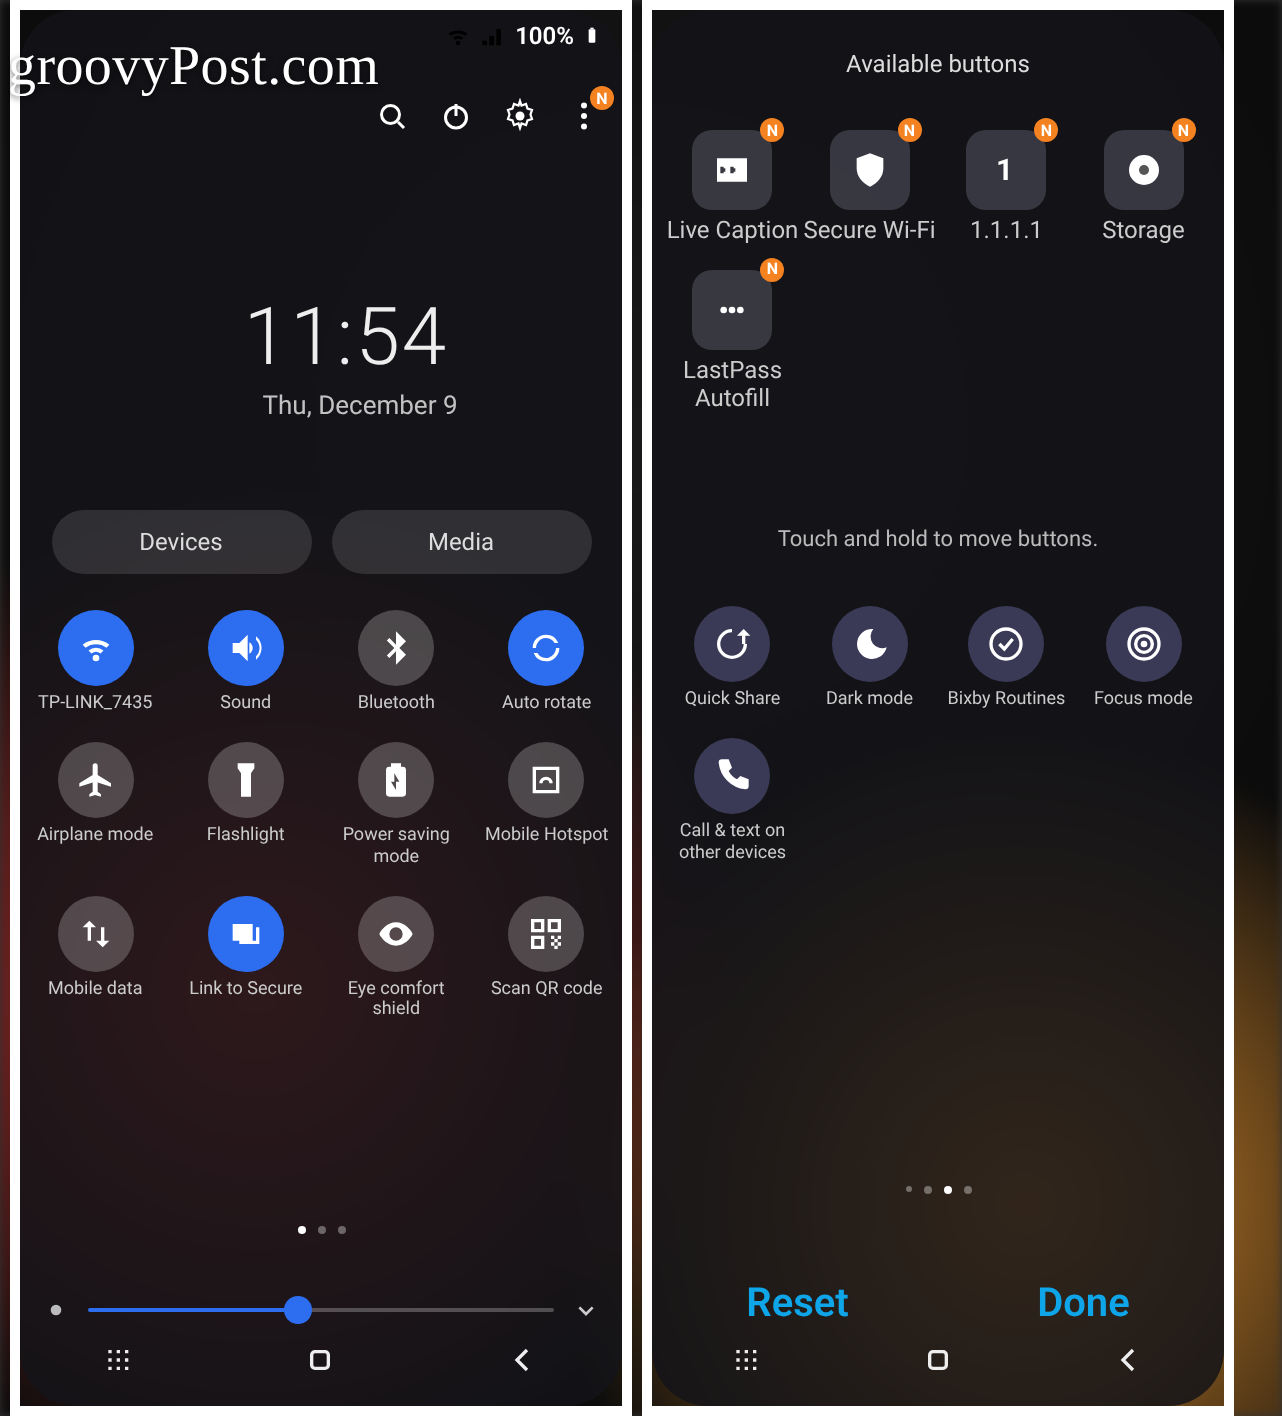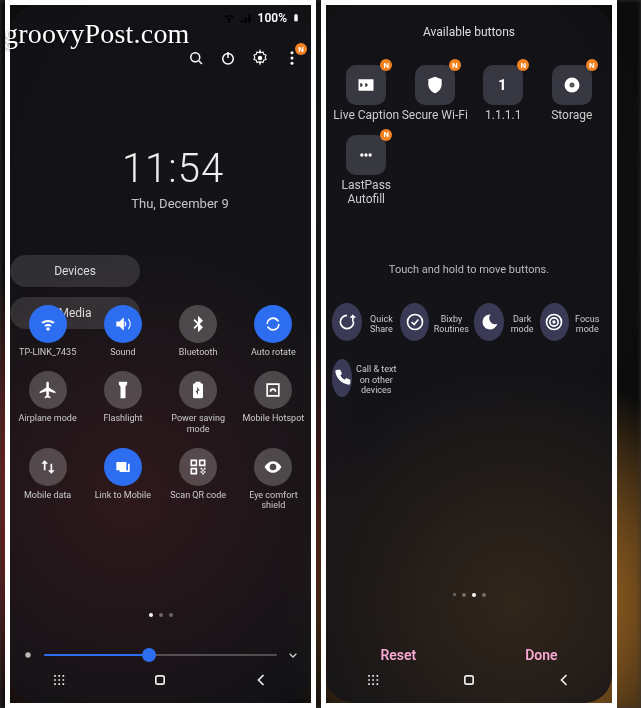--- a/index.html
+++ b/index.html
@@ -19,21 +19,21 @@
   
   .status-bar { position: absolute; top: 6px; right: 10px; display: flex; align-items: center; gap: 4px; color: #fff; font-size: 12px; font-weight: 600; }
   .icon-row { position: absolute; top: 44px; right: 10px; display: flex; align-items: center; gap: 14px; }
   .icon-row svg { width: 18px; height: 18px; fill: #fff; }
   .icon-row .more { position: relative; }
   .badge-n { position: absolute; top: -6px; right: -6px; width: 12px; height: 12px; border-radius: 50%; background: #f58220; color: #fff; font-size: 8px; font-weight: 700; display: flex; align-items: center; justify-content: center; }
   .clock-block { position: absolute; top: 140px; width: 100%; text-align: center; color: #eee; }
   .clock-time { font-size: 40px; font-weight: 300; letter-spacing: 1px; margin-left: 25px; }
   .clock-date { font-size: 13px; margin-top: 4px; opacity: .8; padding-left: 39px; }
 
-  .pill-row { position: absolute; top: 250px; left: 0; right: 0; display: flex; justify-content: center; gap: 10px; flex-direction: column; }
+  .pill-row { position: absolute; top: 250px; left: 0; right: 0; display: flex; justify-content: center; gap: 10px; }
   .pill { width: 130px; height: 32px; border-radius: 16px; background: rgba(255,255,255,0.12); display: flex; align-items: center; justify-content: center; font-size: 12px; color: #ddd; cursor: pointer; }
 
   .qs-grid { position: absolute; top: 300px; left: 0; right: 0; display: grid; grid-template-columns: repeat(4, 1fr); gap: 14px 0; padding: 0 0; }
   .qs-item { display: flex; flex-direction: column; align-items: center; cursor: pointer; }
   .qs-circle { width: 38px; height: 38px; border-radius: 50%; display: flex; align-items: center; justify-content: center; margin-bottom: 4px; }
   .qs-circle.on  { background: #2d6ef0; }
   .qs-circle.off { background: rgba(255,255,255,0.22); }
   .qs-circle svg { width: 20px; height: 20px; fill: #fff; }
   .qs-label { font-size: 9px; color: #ccc; text-align: center; line-height: 1.15; max-width: 68px; }
 
@@ -54,30 +54,30 @@
   .section-title { position: absolute; top: 20px; left: 0; right: 0; text-align: center; font-size: 12px; color: #ddd; }
   .available-grid { position: absolute; top: 60px; left: 0; right: 0; display: grid; grid-template-columns: repeat(4, 1fr); gap: 12px 0; padding: 0 6px; }
   .av-item { display: flex; flex-direction: column; align-items: center; cursor: grab; }
   .av-square { position: relative; width: 40px; height: 40px; border-radius: 10px; background: rgba(60,60,70,0.9); display: flex; align-items: center; justify-content: center; margin-bottom: 4px; }
   .av-square svg { width: 20px; height: 20px; fill: #fff; }
   .av-label { font-size: 12px; color: #ccc; text-align: center; line-height: 1.15; max-width: 68px; }
 
   .hint { position: absolute; top: 258px; left: 0; right: 0; text-align: center; font-size: 11px; color: #bbb; }
 
   .edit-grid { position: absolute; top: 298px; left: 0; right: 0; display: grid; grid-template-columns: repeat(4, 1fr); gap: 14px 0; padding: 0 6px; }
-  .edit-item { display: flex; flex-direction: row; align-items: center; cursor: grab; justify-content: flex-end; }
+  .edit-item { display: flex; flex-direction: column; align-items: center; cursor: grab; justify-content: flex-end; }
   .edit-circle { width: 38px; height: 38px; border-radius: 50%; background: #3a3a56; display: flex; align-items: center; justify-content: center; margin-bottom: 4px; }
   .edit-circle svg { width: 20px; height: 20px; fill: #fff; }
   .edit-label { font-size: 9px; color: #ccc; text-align: center; line-height: 1.15; max-width: 68px; }
 
   .right .pager-dots { top: 588px; }
   .right .pager-dots span:first-child { width: 3px; height: 3px; }
 
   .edit-footer { position: absolute; bottom: 40px; left: 0; right: 0; display: flex; justify-content: space-around; }
-  .edit-footer span { font-size: 14px; font-weight: 600; color: #f9a8d4; cursor: pointer; }
+  .edit-footer span { font-size: 20px; font-weight: 600; color: #0ea5e9; cursor: pointer; }
 </style>
 </head>
 <body>
 <div class="bg"></div>
 <div class="watermark">groovyPost.com</div>
 
 <svg width="0" height="0" style="position:absolute">
   <defs>
     <g id="i-wifi">
         <path d="M12 20a2 2 0 100-4 2 2 0 000 4zm-4.5-6.5a7 7 0 019 0l-1.8 1.8a4.5 4.5 0 00-5.4 0zM4 10a13 13 0 0116 0l-1.8 1.8a10.5 10.5 0 00-12.4 0z"></path>
@@ -293,37 +293,37 @@
             </svg>
           </div>
           <div class="qs-label">Mobile data</div>
         </div>
         <div class="qs-item">
           <div class="qs-circle on">
             <svg viewBox="0 0 24 24">
               <use href="#i-link"></use>
             </svg>
           </div>
-          <div class="qs-label">Link to Mobile</div>
+          <div class="qs-label">Link to Secure</div>
+        </div>
+        <div class="qs-item">
+          <div class="qs-circle off">
+            <svg viewBox="0 0 24 24">
+              <use href="#i-eye"></use>
+            </svg>
+          </div>
+          <div class="qs-label">Eye comfort shield</div>
         </div>
         <div class="qs-item">
           <div class="qs-circle off">
             <svg viewBox="0 0 24 24">
               <use href="#i-qr"></use>
             </svg>
           </div>
           <div class="qs-label">Scan QR code</div>
-        </div>
-        <div class="qs-item">
-          <div class="qs-circle off">
-            <svg viewBox="0 0 24 24">
-              <use href="#i-eye"></use>
-            </svg>
-          </div>
-          <div class="qs-label">Eye comfort shield</div>
         </div>
       </div>
 
     <div class="pager-dots">
       <span class="active"></span>
         <span></span>
         <span></span>
     </div>
 
     <div class="brightness-row">
@@ -411,32 +411,32 @@
           <div class="edit-circle">
             <svg viewBox="0 0 24 24">
               <use href="#i-share"></use>
             </svg>
           </div>
           <div class="edit-label">Quick Share</div>
         </div>
         <div class="edit-item">
           <div class="edit-circle">
             <svg viewBox="0 0 24 24">
-              <use href="#i-check"></use>
-            </svg>
-          </div>
-          <div class="edit-label">Bixby Routines</div>
+              <use href="#i-moon"></use>
+            </svg>
+          </div>
+          <div class="edit-label">Dark mode</div>
         </div>
         <div class="edit-item">
           <div class="edit-circle">
             <svg viewBox="0 0 24 24">
-              <use href="#i-moon"></use>
-            </svg>
-          </div>
-          <div class="edit-label">Dark mode</div>
+              <use href="#i-check"></use>
+            </svg>
+          </div>
+          <div class="edit-label">Bixby Routines</div>
         </div>
         <div class="edit-item">
           <div class="edit-circle">
             <svg viewBox="0 0 24 24">
               <use href="#i-target"></use>
             </svg>
           </div>
           <div class="edit-label">Focus mode</div>
         </div>
         <div class="edit-item">

